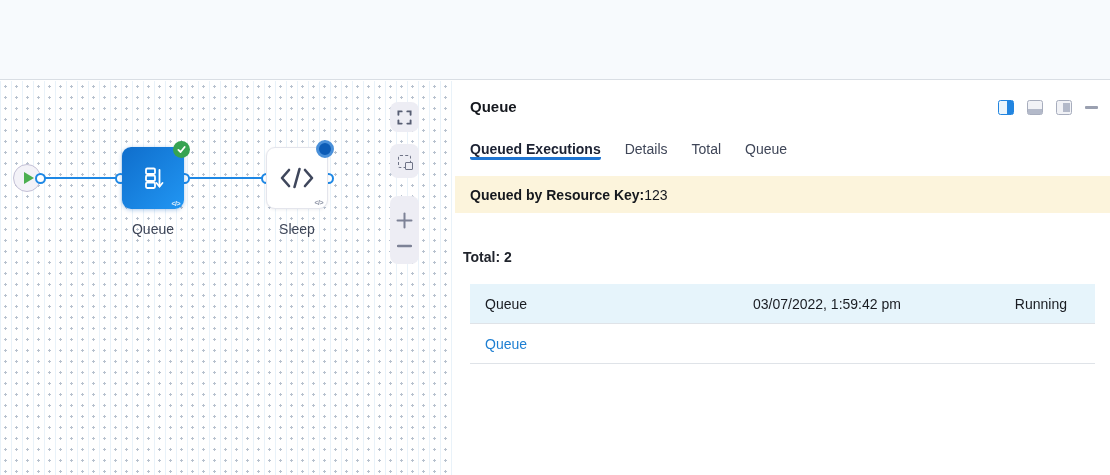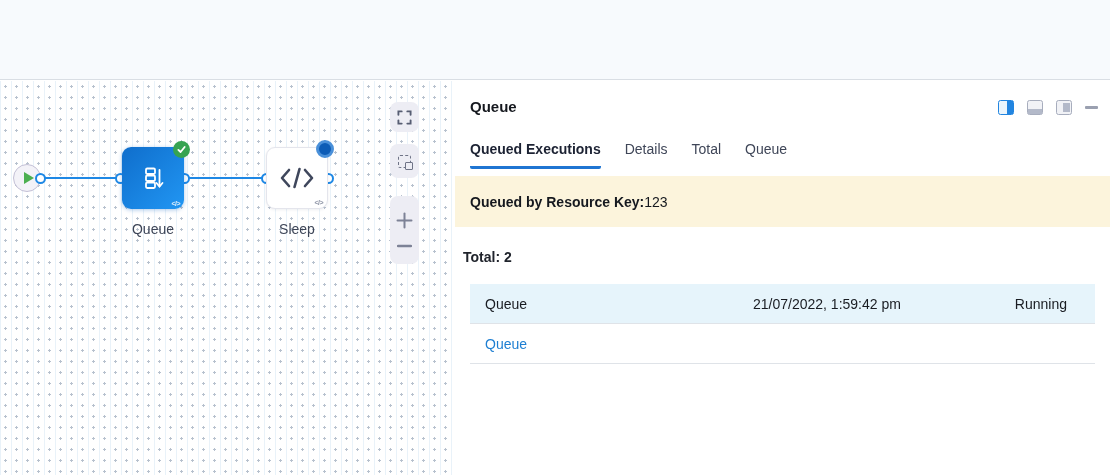--- a/index.html
+++ b/index.html
@@ -88,25 +88,25 @@
   .layout-icon { width:16px; height:15px; border-radius:2.5px; position:relative; cursor:pointer; }
   .li-split { border:1.5px solid #2285e0; background:#eaf5fd; }
   .li-split .fill { position:absolute; right:0; top:0; bottom:0; width:6px; background:#2285e0; }
   .li-bottom { border:1.5px solid #a7adbd; background:#f1f2f6; }
   .li-bottom .fill { position:absolute; left:0; right:0; bottom:0; height:5px; background:#b3b9c9; }
   .li-float { border:1.5px solid #a7adbd; background:#f1f2f6; }
   .li-float .fill { position:absolute; right:1px; top:2px; width:7px; height:9px; background:#b3b9c9; }
   .minimize-bar { width:13px; height:2.5px; background:#9aa0b0; border-radius:1px; cursor:pointer; }
 
   .tabs { position:absolute; left:15px; top:60px; display:flex; gap:24px; }
-  .tab { font-size:14px; color:#3f4658; padding-bottom:9px; cursor:pointer; }
+  .tab { font-size:14px; color:#3f4658; cursor:pointer; }
   .tab.active { font-weight:bold; color:#1c2233; border-bottom:3px solid #1f75d2; border-radius:0 0 2px 2px; }
 
   .banner {
-    position:absolute; left:0; top:95px; width:655px; height:51px;
+    position:absolute; left:0; top:95px; width:655px; height:37px;
     background:#fcf4dc; display:flex; align-items:center; padding-left:15px; font-size:14px; color:#15181e;
   }
   .banner .b-label { font-weight:bold; }
   .banner .b-value { }
 
   .total { position:absolute; left:8px; top:168px; font-size:14px; font-weight:bold; color:#20242c; }
 
   .rows { position:absolute; left:15px; top:203px; width:625px; }
   .row {
     height:40px; display:flex; align-items:center;
@@ -224,21 +224,21 @@
   <div class="banner">
     <span class="b-label">Queued by Resource Key:</span>
     <span class="b-value">123</span>
   </div>
 
   <div class="total">Total: 2</div>
 
   <div class="rows">
     <div class="row highlight">
       <div class="cell-name">Queue</div>
-      <div class="cell-time">21/07/2022, 1:59:42 pm</div>
+      <div class="cell-time">03/07/2022, 1:59:42 pm</div>
       <div class="cell-status">Running</div>
     </div>
     <div class="row">
       <div class="cell-name"><span class="link">Queue</span></div>
       <div class="cell-status"></div>
     </div>
   </div>
 </div>
 
 </body></html>

